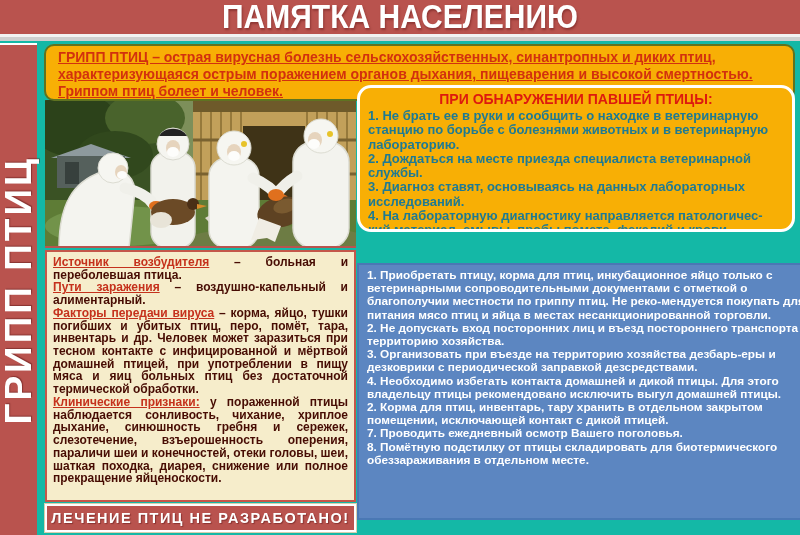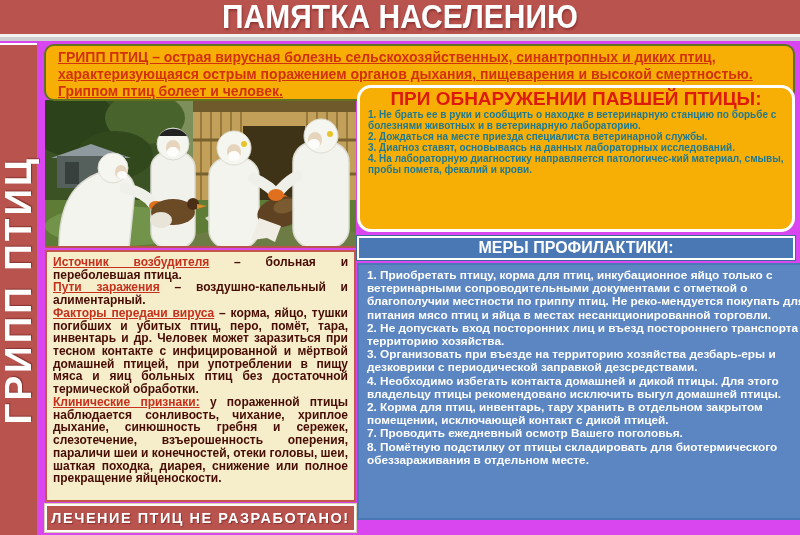--- a/index.html
+++ b/index.html
@@ -1,18 +1,18 @@
 <!DOCTYPE html>
 <html><head>
 <meta charset="utf-8">
 <style>
   * { margin:0; padding:0; box-sizing:border-box; }
   html,body { width:800px; height:535px; }
   body { font-family:"Liberation Sans","DejaVu Sans",sans-serif; font-weight:bold; }
-  .page { position:relative; width:800px; height:535px; background:#d946ef; overflow:hidden; }
+  .page { position:relative; width:800px; height:535px; background:#14b8a6; overflow:hidden; }
 
   
   .title-banner { position:absolute; left:0; top:0; width:800px; height:37px;
     background:#B9534E; border-bottom:3px solid #f2f2f2; box-shadow:0 4px 0 #cfcfcf;
     display:flex; align-items:center; justify-content:center; z-index:5; }
   .title-banner span { color:#fff; font-size:30px; letter-spacing:0px;
     display:inline-block; transform:scaleY(1.12); text-shadow:1px 2px 2px rgba(90,20,20,.45); white-space:nowrap; }
 
   
   .left-strip { position:absolute; left:0; top:43px; width:37px; height:492px;
@@ -42,22 +42,22 @@
   .treatment-banner { position:absolute; left:45px; top:504px; width:311px; height:28px;
     background:#B9534E; border:2px solid #fff; box-shadow:0 0 0 1px #d8cfae;
     display:flex; align-items:center; justify-content:center; }
   .treatment-banner span { color:#fff; font-size:14.5px; letter-spacing:1.5px; white-space:nowrap;
     text-shadow:1px 1px 1px rgba(90,20,20,.5); }
 
   
   .found-box { position:absolute; left:357px; top:85px; width:438px; height:147px;
     background:#F8AF05; border:3px solid #fff; border-radius:14px;
     padding:1px 8px 2px 8px; z-index:2; overflow:hidden; }
-  .found-header { color:#DD1A0E; font-size:19px; text-align:center; line-height:20px; }
-  .found-list { color:#1E7A93; font-size:10px; line-height:1.1; }
+  .found-header { color:#DD1A0E; font-size:14px; text-align:center; line-height:20px; }
+  .found-list { color:#1E7A93; font-size:13px; line-height:1.1; }
   .found-list div { margin:0; }
 
   
   .measures-header { position:absolute; left:357px; top:236px; width:438px; height:24px;
     background:#4A78B4; border:2px solid #fff; box-shadow:0 0 0 1px #3E6AA0;
     display:flex; align-items:center; justify-content:center; z-index:2; }
   .measures-header span { color:#fff; font-size:16px; }
   .measures-body { position:absolute; left:357px; top:263px; width:472px; height:257px;
     background:#5C86C1; border:2px solid #4A78B4; color:#fff;
     font-size:11.8px; line-height:1.12; padding:4px 8px; overflow:hidden; }
@@ -186,23 +186,20 @@
   <div class="found-box">
     <div class="found-header">ПРИ ОБНАРУЖЕНИИ ПАВШЕЙ ПТИЦЫ:</div>
     <div class="found-list">
       <div>1. Не брать ее в руки и сообщить о находке в ветеринарную станцию по борьбе с болезнями животных и в ветеринарную лабораторию.</div>
       <div>2. Дождаться на месте приезда специалиста ветеринарной службы.</div>
       <div>3. Диагноз ставят, основываясь на данных лабораторных исследований.</div>
       <div>4. На лабораторную диагностику направляется патологичес-кий материал, смывы, пробы помета, фекалий и крови.</div>
     </div>
   </div>
 
-  <div class="measures-header">
-    <span>МЕРЫ ПРОФИЛАКТИКИ:</span>
-  </div>
   <div class="measures-body">
     <div>1. Приобретать птицу, корма для птиц, инкубационное яйцо только с ветеринарными сопроводительными документами с отметкой о благополучии местности по гриппу птиц. Не реко-мендуется покупать для питания мясо птиц и яйца в местах несанкционированной торговли.</div>
     <div>2. Не допускать вход посторонних лиц и въезд постороннего транспорта на территорию хозяйства.</div>
     <div>3. Организовать при въезде на территорию хозяйства дезбарь-еры и дезковрики с периодической заправкой дезсредствами.</div>
     <div>4. Необходимо избегать контакта домашней и дикой птицы. Для этого владельцу птицы рекомендовано исключить выгул домашней птицы.</div>
     <div>2. Корма для птиц, инвентарь, тару хранить в отдельном закрытом помещении, исключающей контакт с дикой птицей.</div>
     <div>7. Проводить ежедневный осмотр Вашего поголовья.</div>
     <div>8. Помётную подстилку от птицы складировать для биотермического обеззараживания в отдельном месте.</div>
   </div>
 

